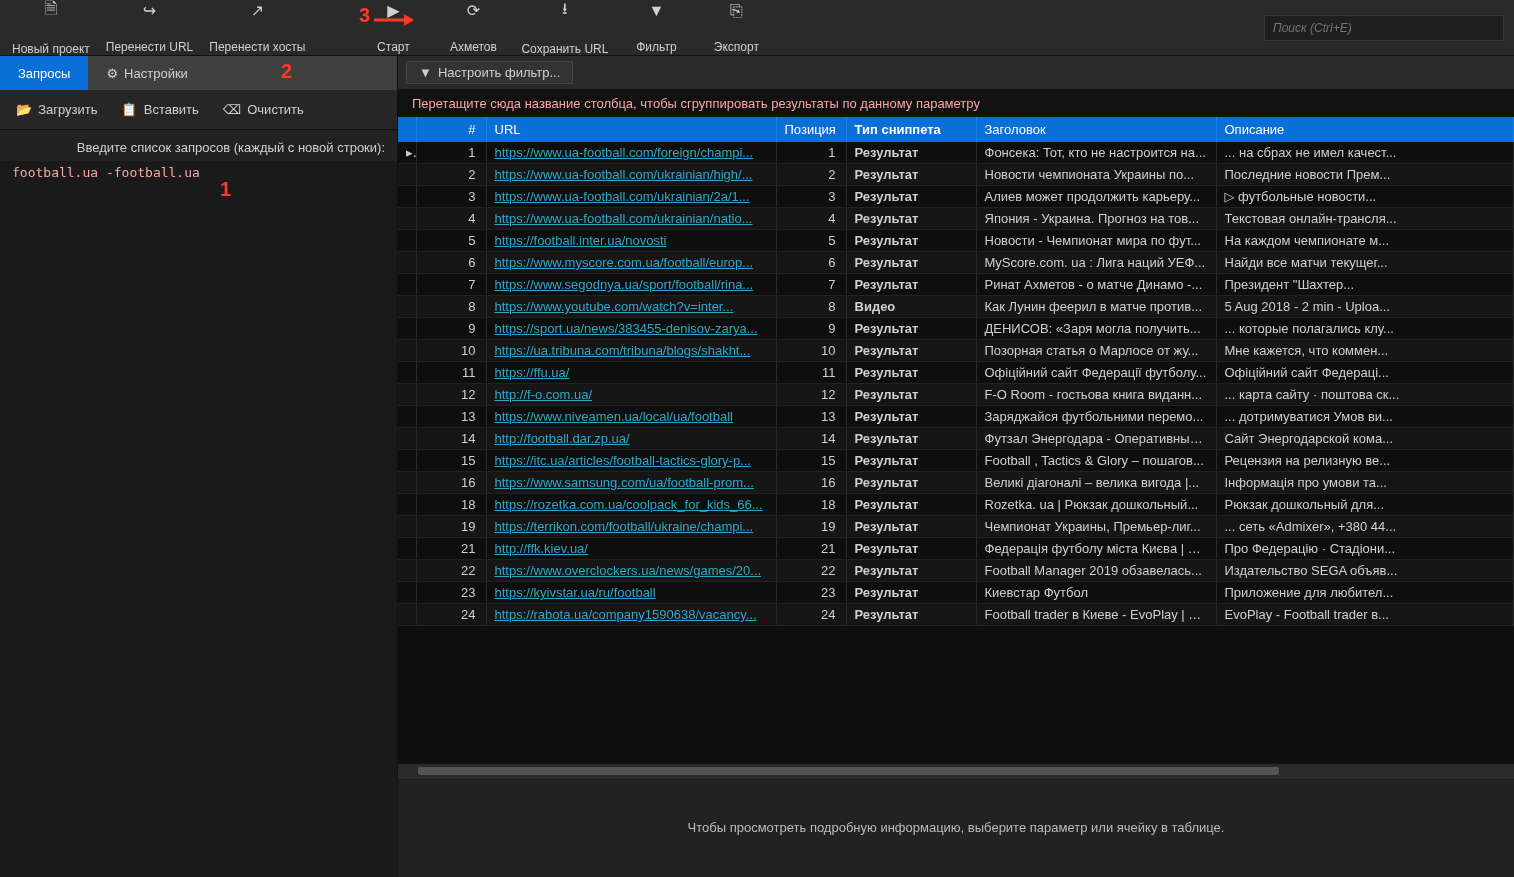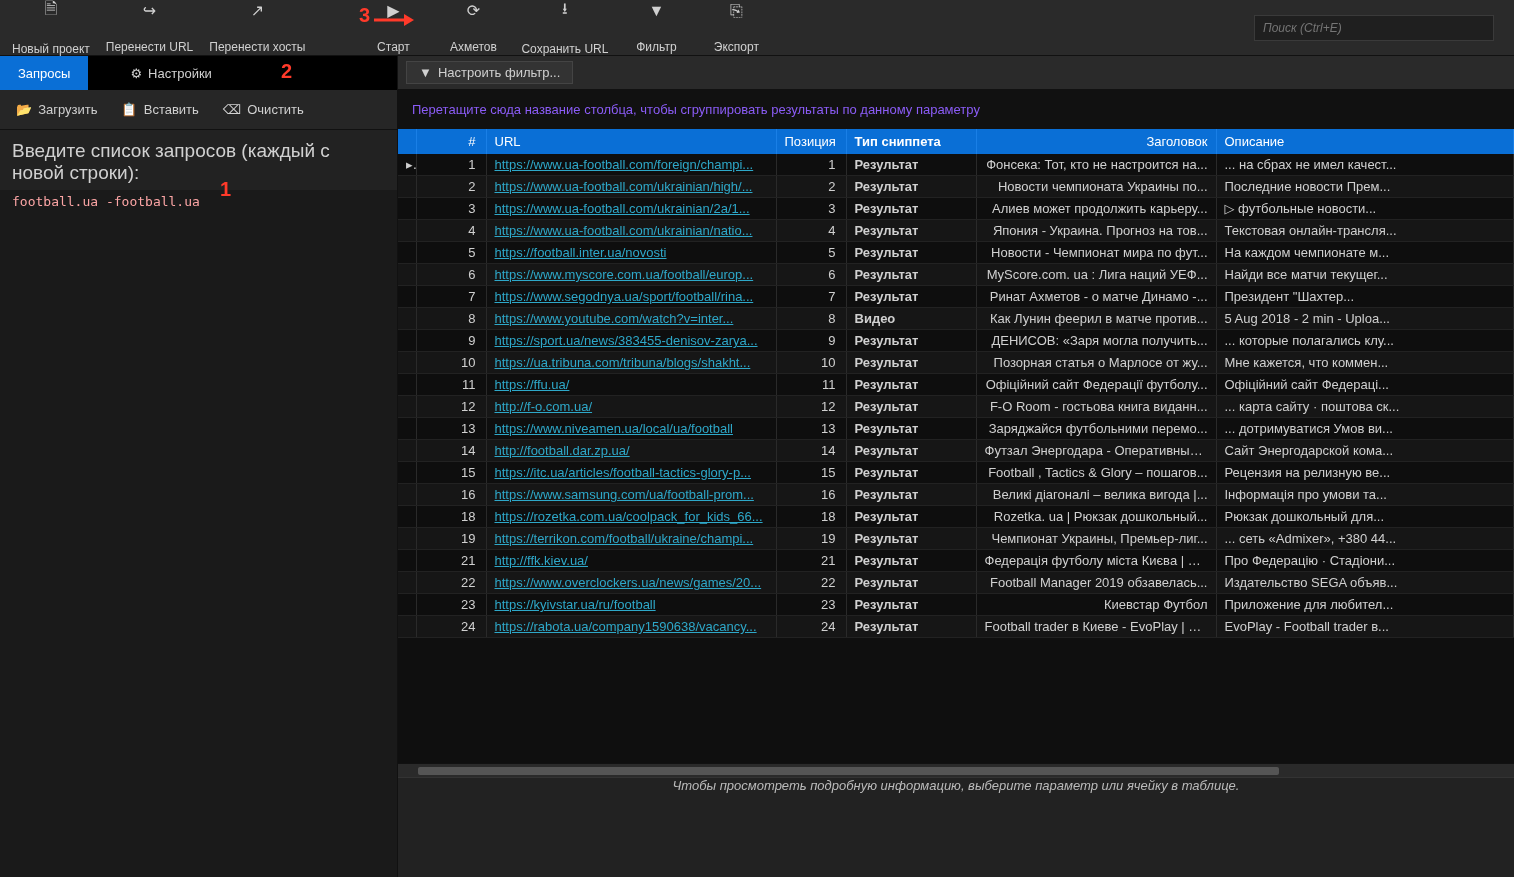--- a/index.html
+++ b/index.html
@@ -39,41 +39,40 @@
 .toolbar-spacer { flex: 1; }
 .search-box {
   width: 240px;
   height: 26px;
   background: #1f1f1f;
   border: 1px solid #3a3a3a;
   color: #888;
   padding: 0 8px;
   font-style: italic;
   font-size: 12px;
-  margin-right: 16px;
+  margin-right: 6px;
 }
 
 .main {
   display: flex;
   flex: 1;
   min-height: 0;
 }
 
 .left-panel {
   width: 398px;
   background: #222;
   border-right: 1px solid #111;
   display: flex;
   flex-direction: column;
 }
 .left-tabs {
   display: flex;
   height: 34px;
-  background: #000000;
-  gap: 24px;
+  background: #404040;
 }
 .left-tab {
   display: flex;
   align-items: center;
   padding: 0 18px;
   color: #d0d0d0;
   cursor: pointer;
   gap: 6px;
   font-size: 13px;
 }
@@ -91,22 +90,23 @@
   display: flex;
   align-items: center;
   gap: 6px;
   padding: 4px 10px;
   cursor: pointer;
   color: #d0d0d0;
   font-size: 13px;
 }
 .query-prompt {
   padding: 10px 12px 6px;
-  font-size: 19px;
-  color: #d0d0d0;
+  font-size: 13px;
+  color: #d0d0d0;
+  text-align: right;
 }
 .query-input {
   flex: 1;
   background: #1a1a1a;
   border: none;
   color: #fca5a5;
   font-family: Consolas, monospace;
   font-size: 13px;
   padding: 4px 12px;
   resize: none;
@@ -133,23 +133,23 @@
   align-items: center;
   gap: 6px;
   background: #333;
   border: 1px solid #444;
   padding: 3px 12px;
   cursor: pointer;
   color: #d0d0d0;
   font-size: 13px;
 }
 .group-hint {
-  padding: 12px 14px;
-  font-size: 13px;
-  color: #8b5cf6;
+  padding: 6px 14px;
+  font-size: 13px;
+  color: #fca5a5;
   background: #111;
 }
 .table-wrap {
   flex: 1;
   overflow: auto;
   background: #0f0f0f;
   position: relative;
 }
 table {
   width: 100%;
@@ -178,21 +178,21 @@
   color: #d0d0d0;
 }
 tbody tr:nth-child(even) td { background: #161616; }
 tbody tr:nth-child(odd) td { background: #0e0e0e; }
 td a { color: #2ea8c9; text-decoration: underline; }
 .col-sel { width: 18px; }
 .col-num { width: 70px; text-align: right; padding-right: 10px;}
 .col-url { width: 290px; }
 .col-pos { width: 70px; text-align: right; padding-right: 10px;}
 .col-snip { width: 130px; font-weight: bold; }
-.col-title { width: 240px; text-align: right; }
+.col-title { width: 240px; }
 .col-desc { width: auto; }
 .row-indicator { width: 18px; text-align:center; color:#d0d0d0;}
 .hscroll {
   height: 14px;
   background: #2a2a2a;
   border-top: 1px solid #111;
   display: flex;
   align-items: center;
   padding: 0 20px;
 }
@@ -200,25 +200,24 @@
   height: 8px;
   width: 80%;
   background: #555;
   border-radius: 2px;
 }
 .detail-pane {
   height: 100px;
   background: #222;
   border-top: 1px solid #333;
   display: flex;
-  align-items: flex-start;
+  align-items: center;
   justify-content: center;
   color: #bbb;
   font-size: 13px;
-  font-style: italic;
 }
 
 .ann {
   position: absolute;
   color: #ff3a2a;
   font-weight: bold;
   font-size: 20px;
   pointer-events: none;
   z-index: 50;
 }

